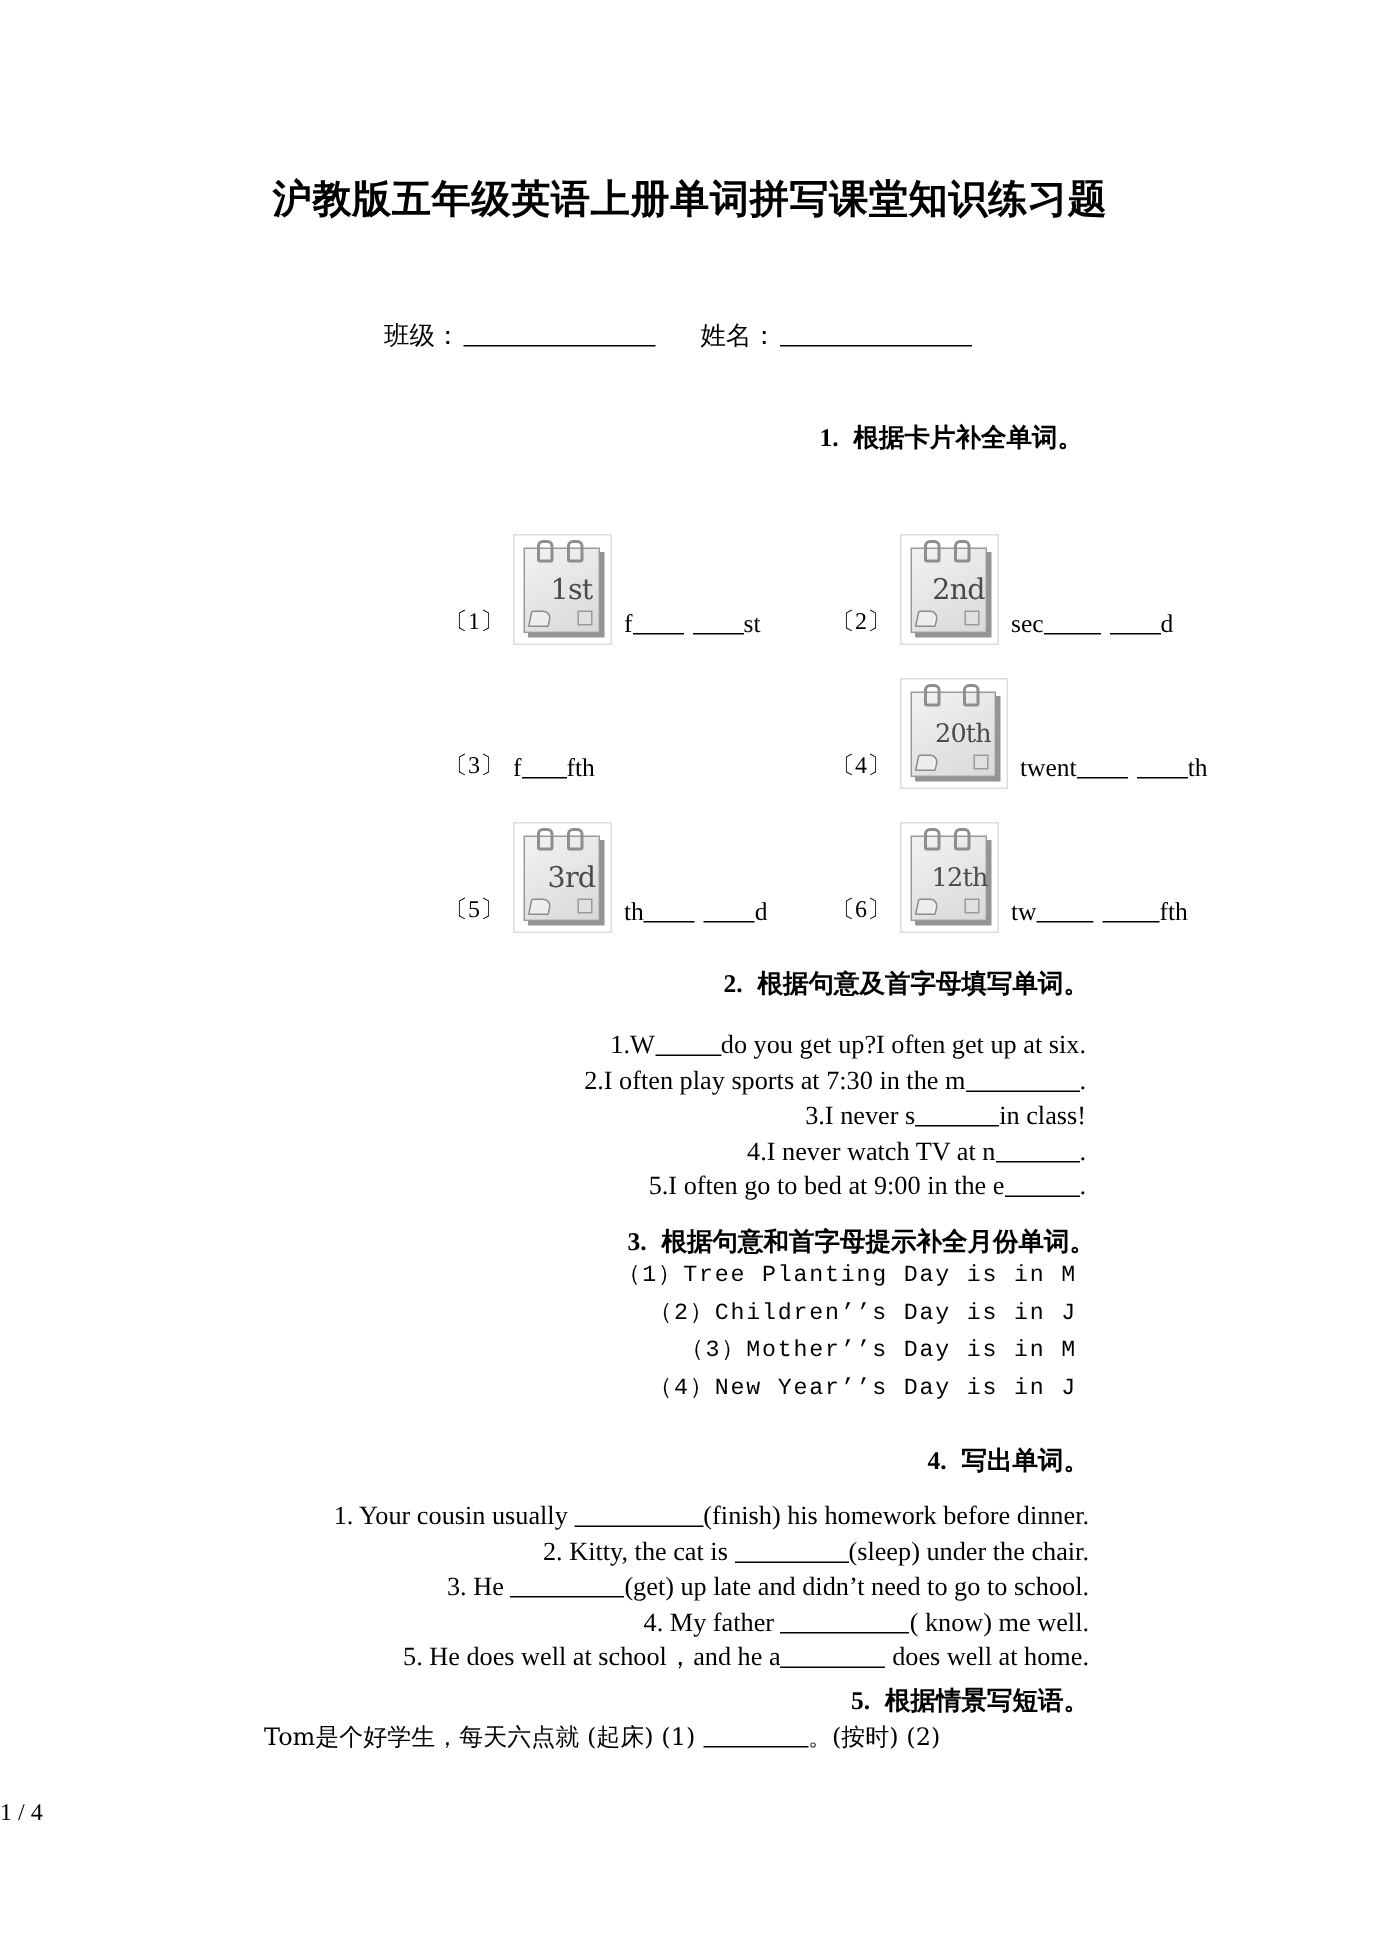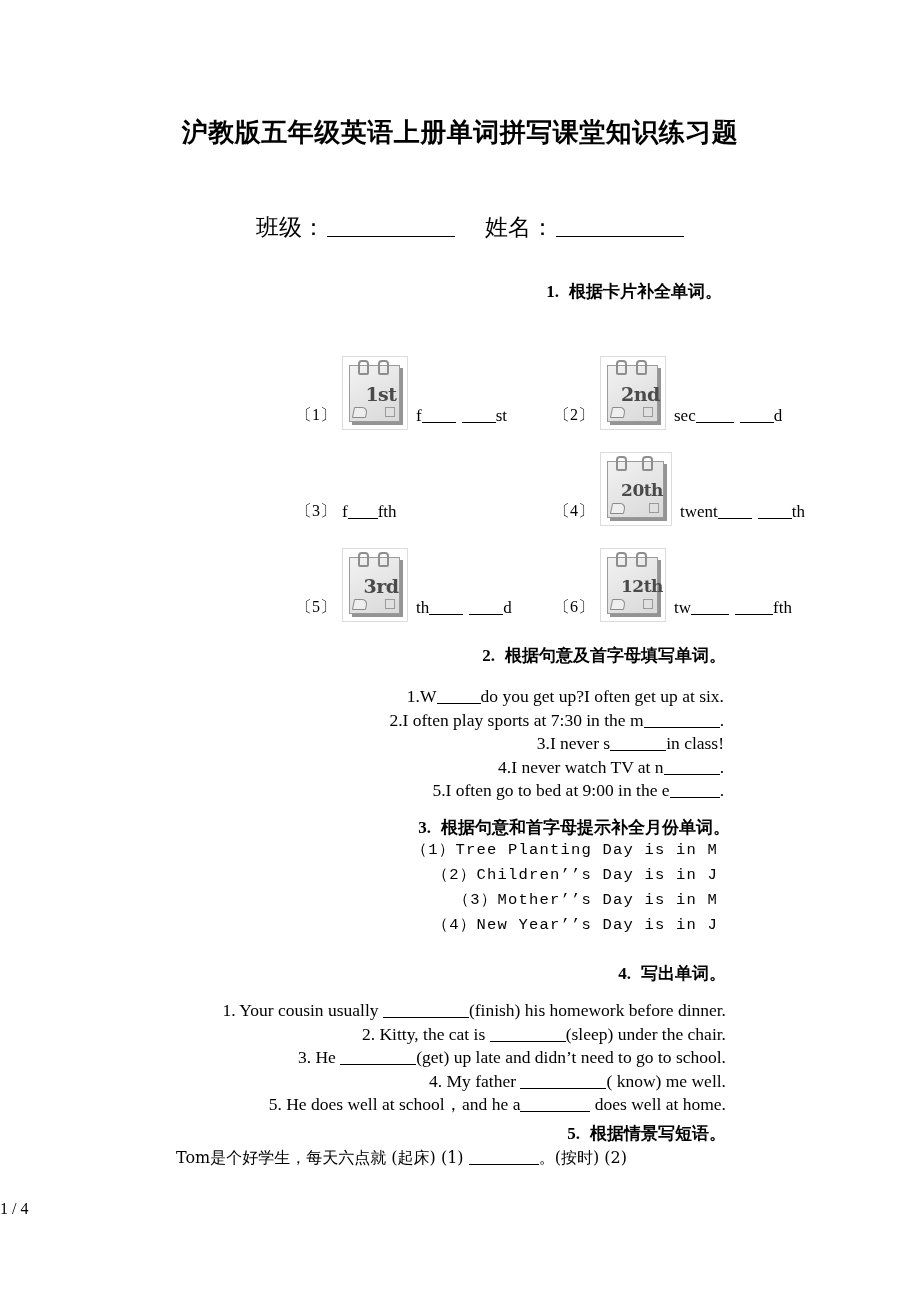--- a/index.html
+++ b/index.html
@@ -34,21 +34,21 @@
     font-weight: 700;
     letter-spacing: 0.5px;
     white-space: nowrap;
   }
 
   
   .idline {
     position: absolute;
     left: 256px;
     top: 212px;
-    font-size: 23px;
+    font-size: 17px;
     font-family: "DejaVu Serif", "Liberation Serif", serif;
     white-space: nowrap;
   }
   .idline .blank {
     display: inline-block;
     width: 128px;
     border-bottom: 1px solid #000;
     height: 15px;
     margin: 0 6px 0 2px;
     vertical-align: -2px;
@@ -135,21 +135,21 @@
   .ring.l { left: 8px; }
   .ring.r { right: 10px; }
   .cal-txt {
     position: absolute;
     left: 13px; right: 0;
     top: 50%;
     transform: translateY(-52%);
     text-align: center;
     font-family: "DejaVu Serif", "Liberation Serif", serif;
     font-size: 19px;
-    font-weight: 700;
+    font-weight: 400;
     color: #4a4a4a;
     letter-spacing: -0.5px;
   }
   .cal-txt.small { font-size: 17px; }
   .fold {
     position: absolute;
     left: 3px;
     bottom: 3px;
     width: 12px;
     height: 9px;

